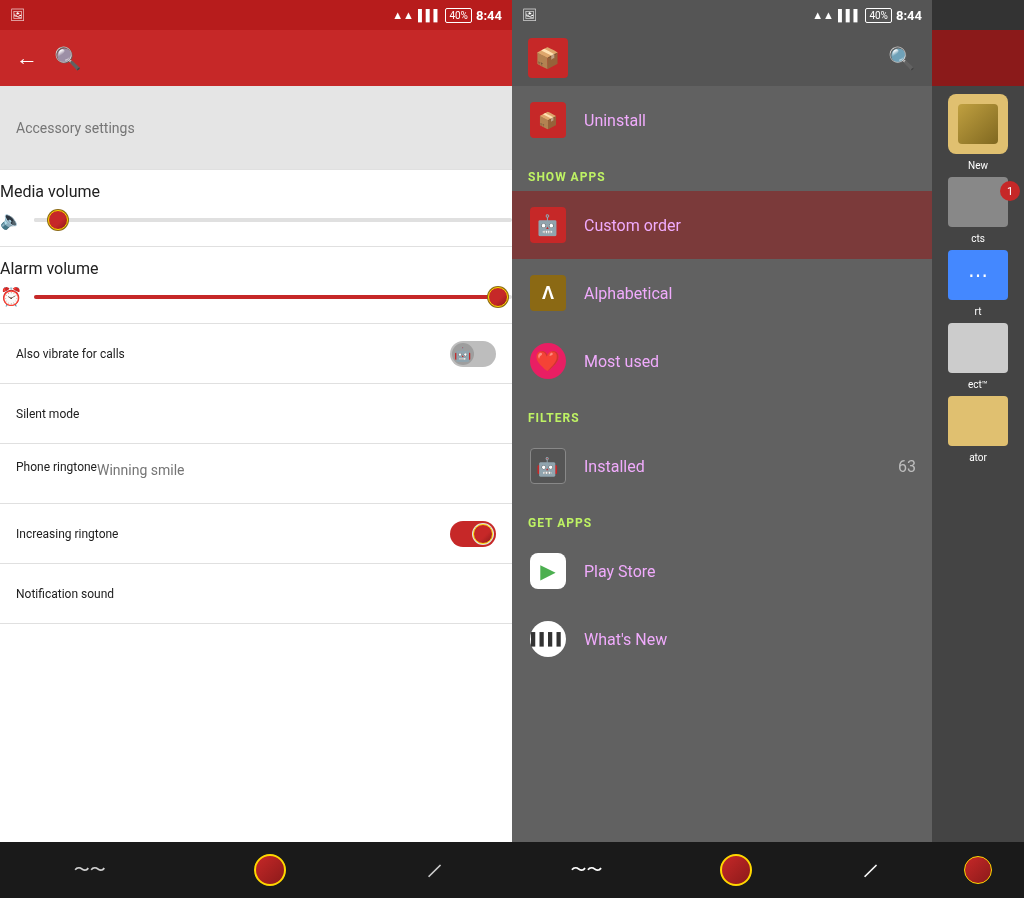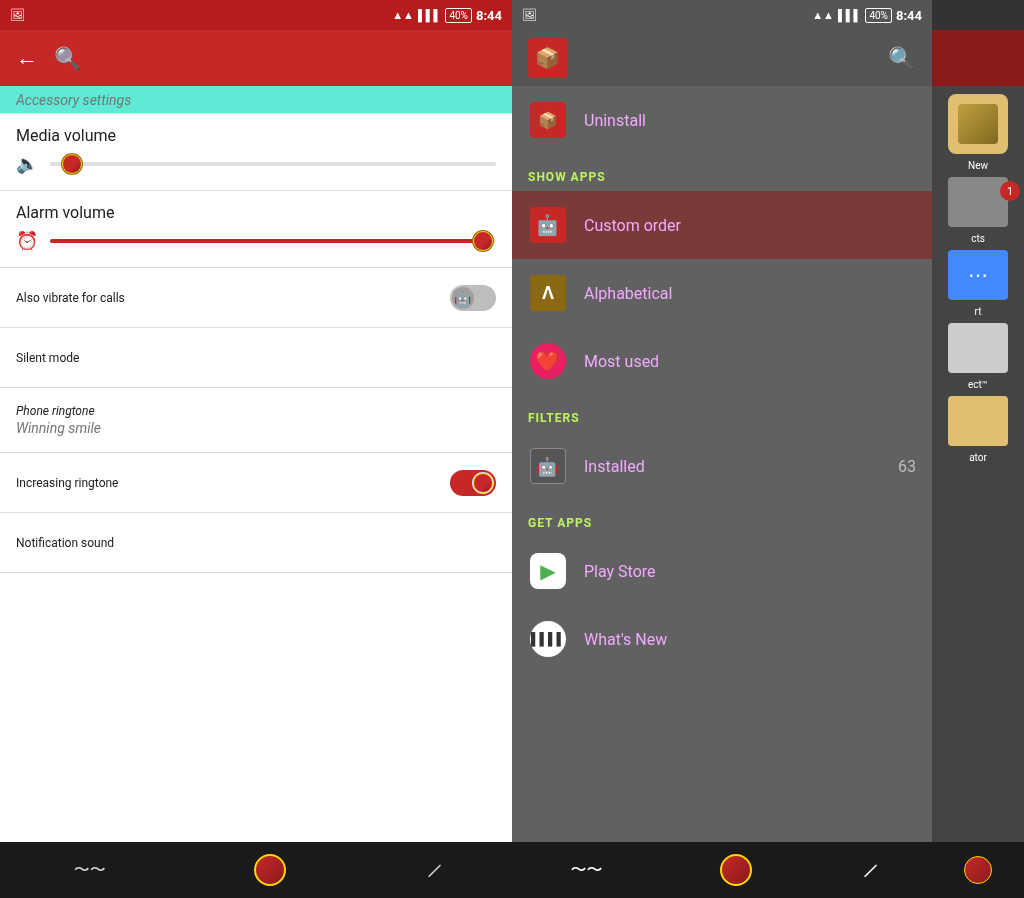--- a/index.html
+++ b/index.html
@@ -88,33 +88,32 @@
     .settings-item-title {
       font-size: 12px;
       color: #212121;
     }
     .settings-item-subtitle {
       font-size: 14px;
       color: #757575;
       margin-top: 2px;
     }
     .accessory-item {
-      padding: 4px 16px;
+      padding: 32px 16px;
       border-bottom: 1px solid #e0e0e0;
-      background: #5eead4;
-      font-style: italic;
+      background: #e5e5e5;
     }
     .accessory-item-title {
       font-size: 14px;
       color: #757575;
     }
 
     
     .volume-item {
-      padding: 12px 16px 16px;
+      padding: 12px 0 16px;
       border-bottom: 1px solid #e0e0e0;
     }
     .volume-label {
       font-size: 16px;
       color: #212121;
       margin-bottom: 8px;
     }
     .volume-row {
       display: flex;
       align-items: center;
@@ -408,21 +407,21 @@
             <span style="font-size:14px;">🤖</span>
           </div>
         </div>
       </div>
     </div>
 
     <div class="settings-item">
       <div class="settings-item-title">Silent mode</div>
     </div>
 
-    <div class="settings-item" style="flex-direction:column;align-items:flex-start;font-style:italic;">
+    <div class="settings-item" style="flex-direction:row;align-items:flex-start;">
       <div class="settings-item-title">Phone ringtone</div>
       <div class="settings-item-subtitle">Winning smile</div>
     </div>
 
     <div class="settings-item">
       <div class="settings-item-title">Increasing ringtone</div>
       <div style="margin-left:auto;">
         <div class="toggle-track" style="background:#c62828;width:46px;height:26px;border-radius:13px;position:relative;">
           <div style="width:22px;height:22px;border-radius:50%;background:#e0e0e0;position:absolute;top:2px;right:2px;display:flex;align-items:center;justify-content:center;">
             <div class="ironman-icon-small"></div>

